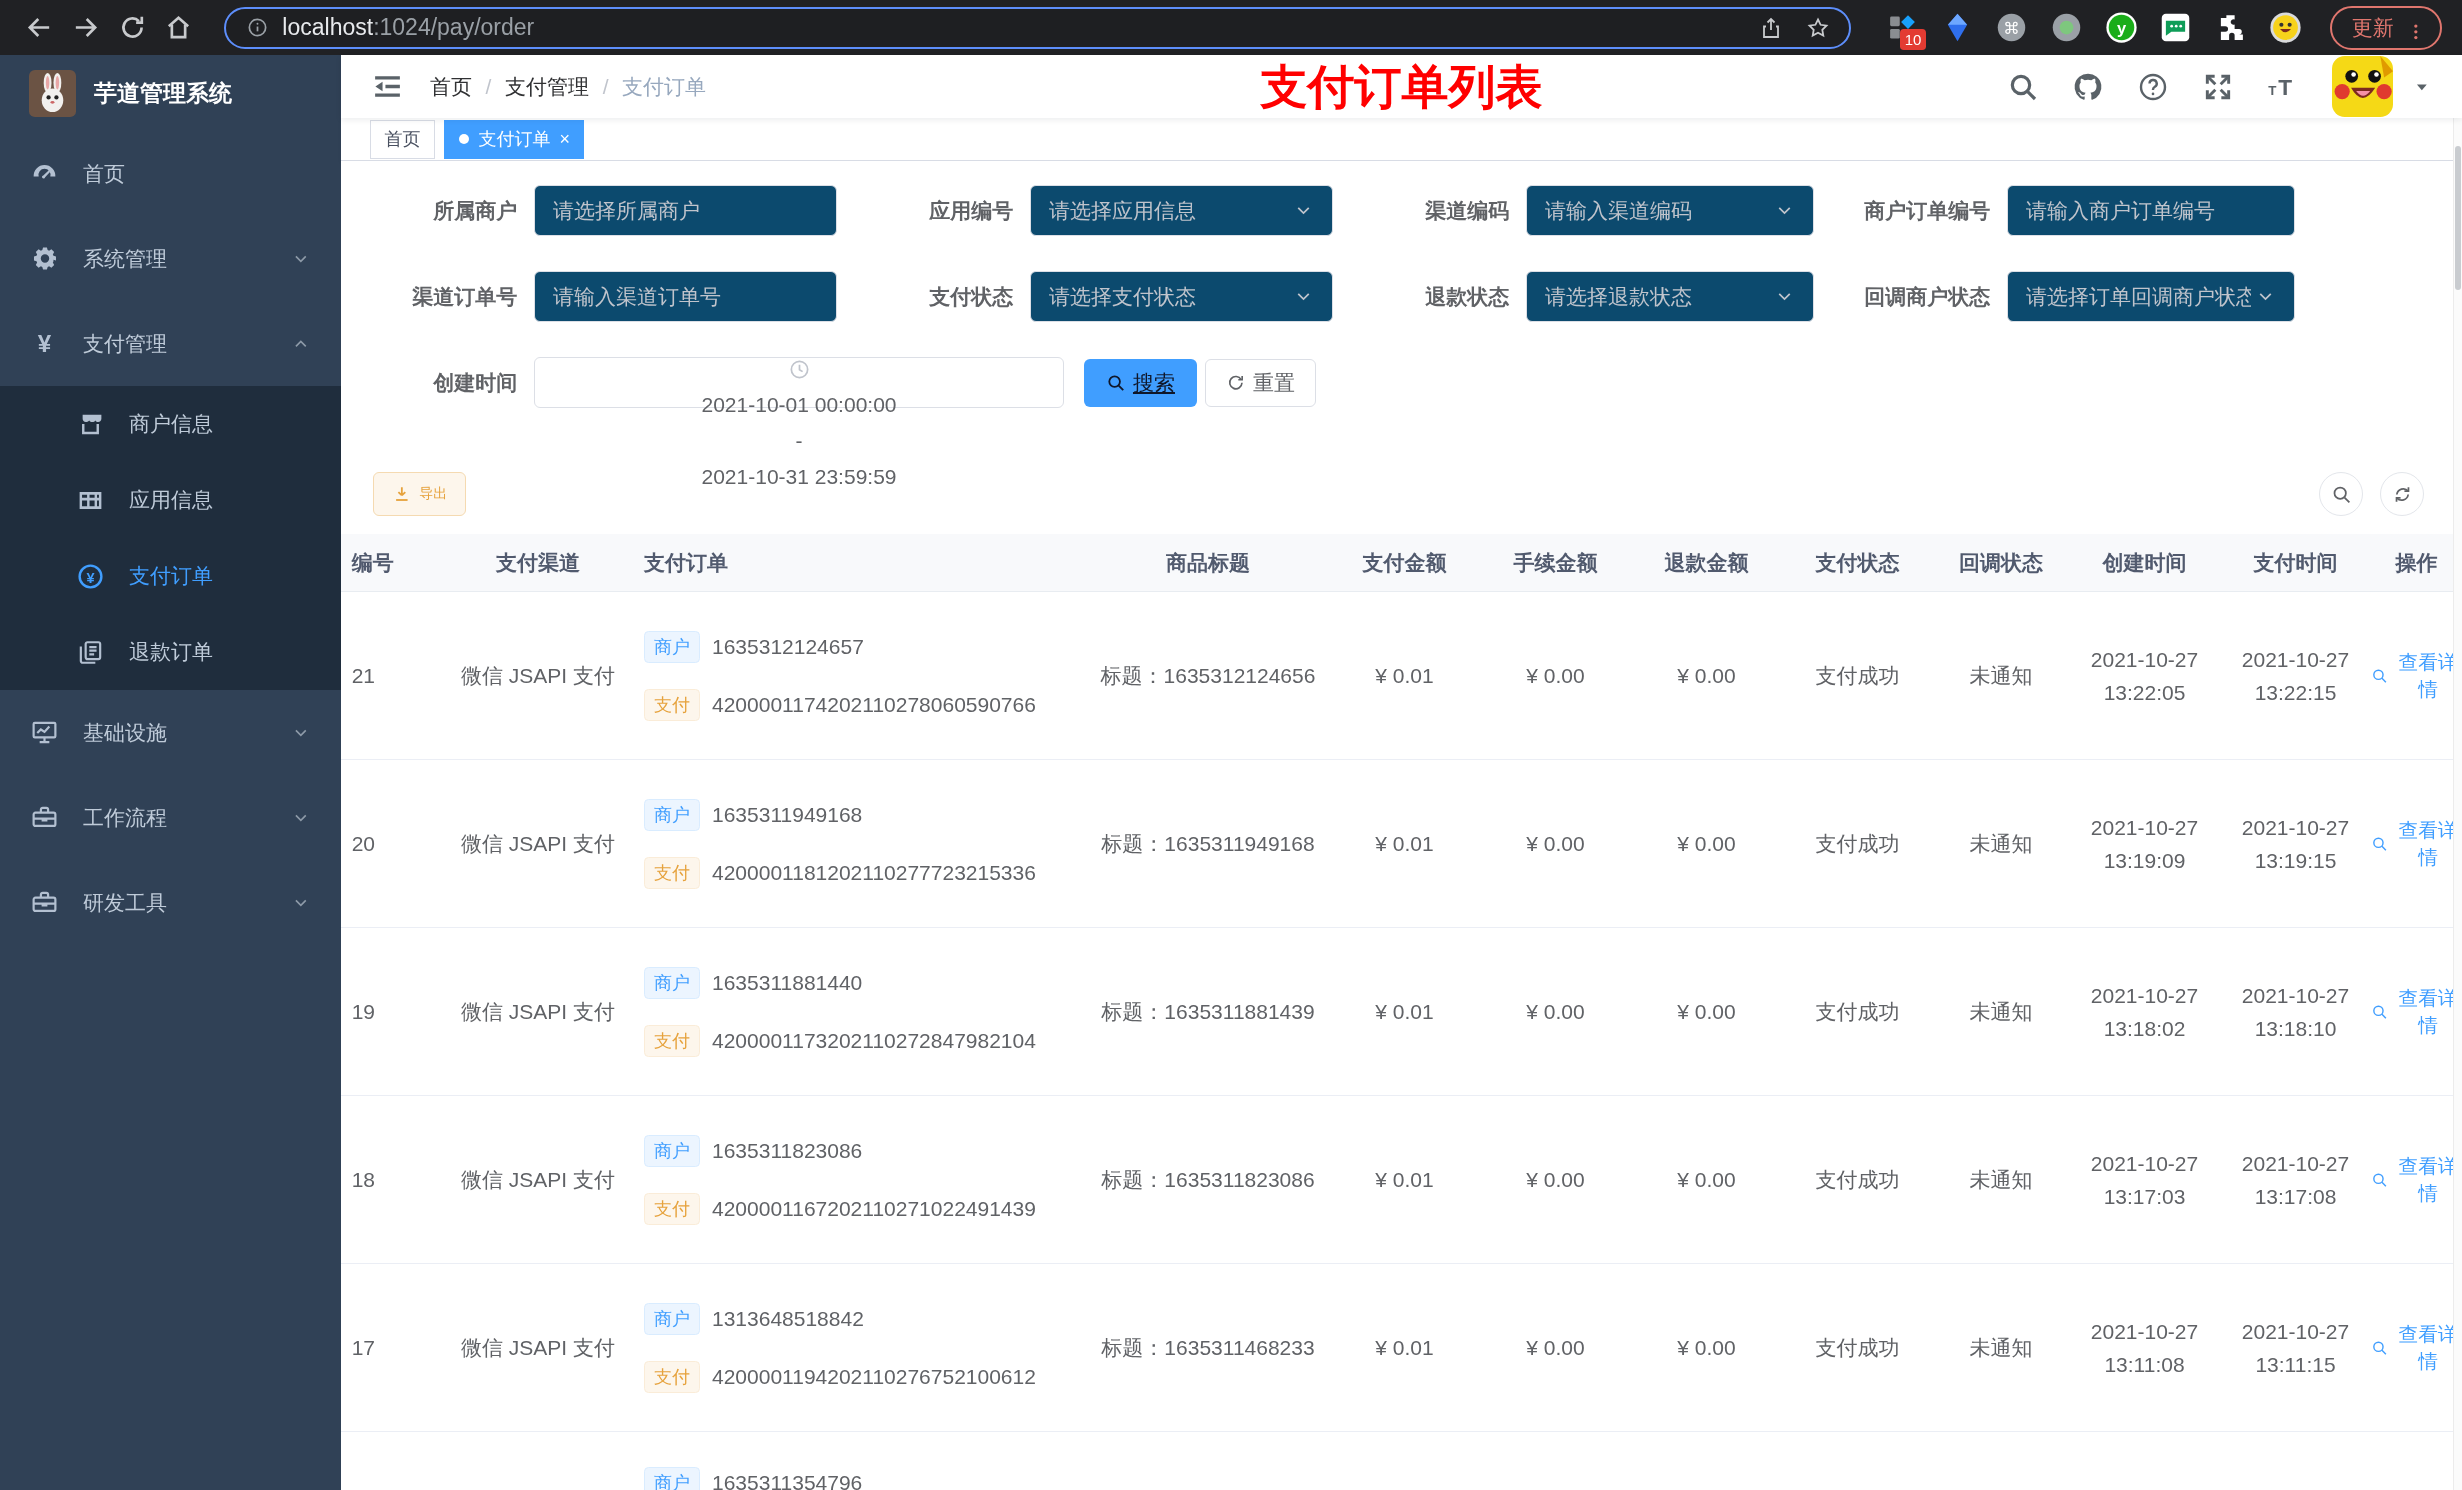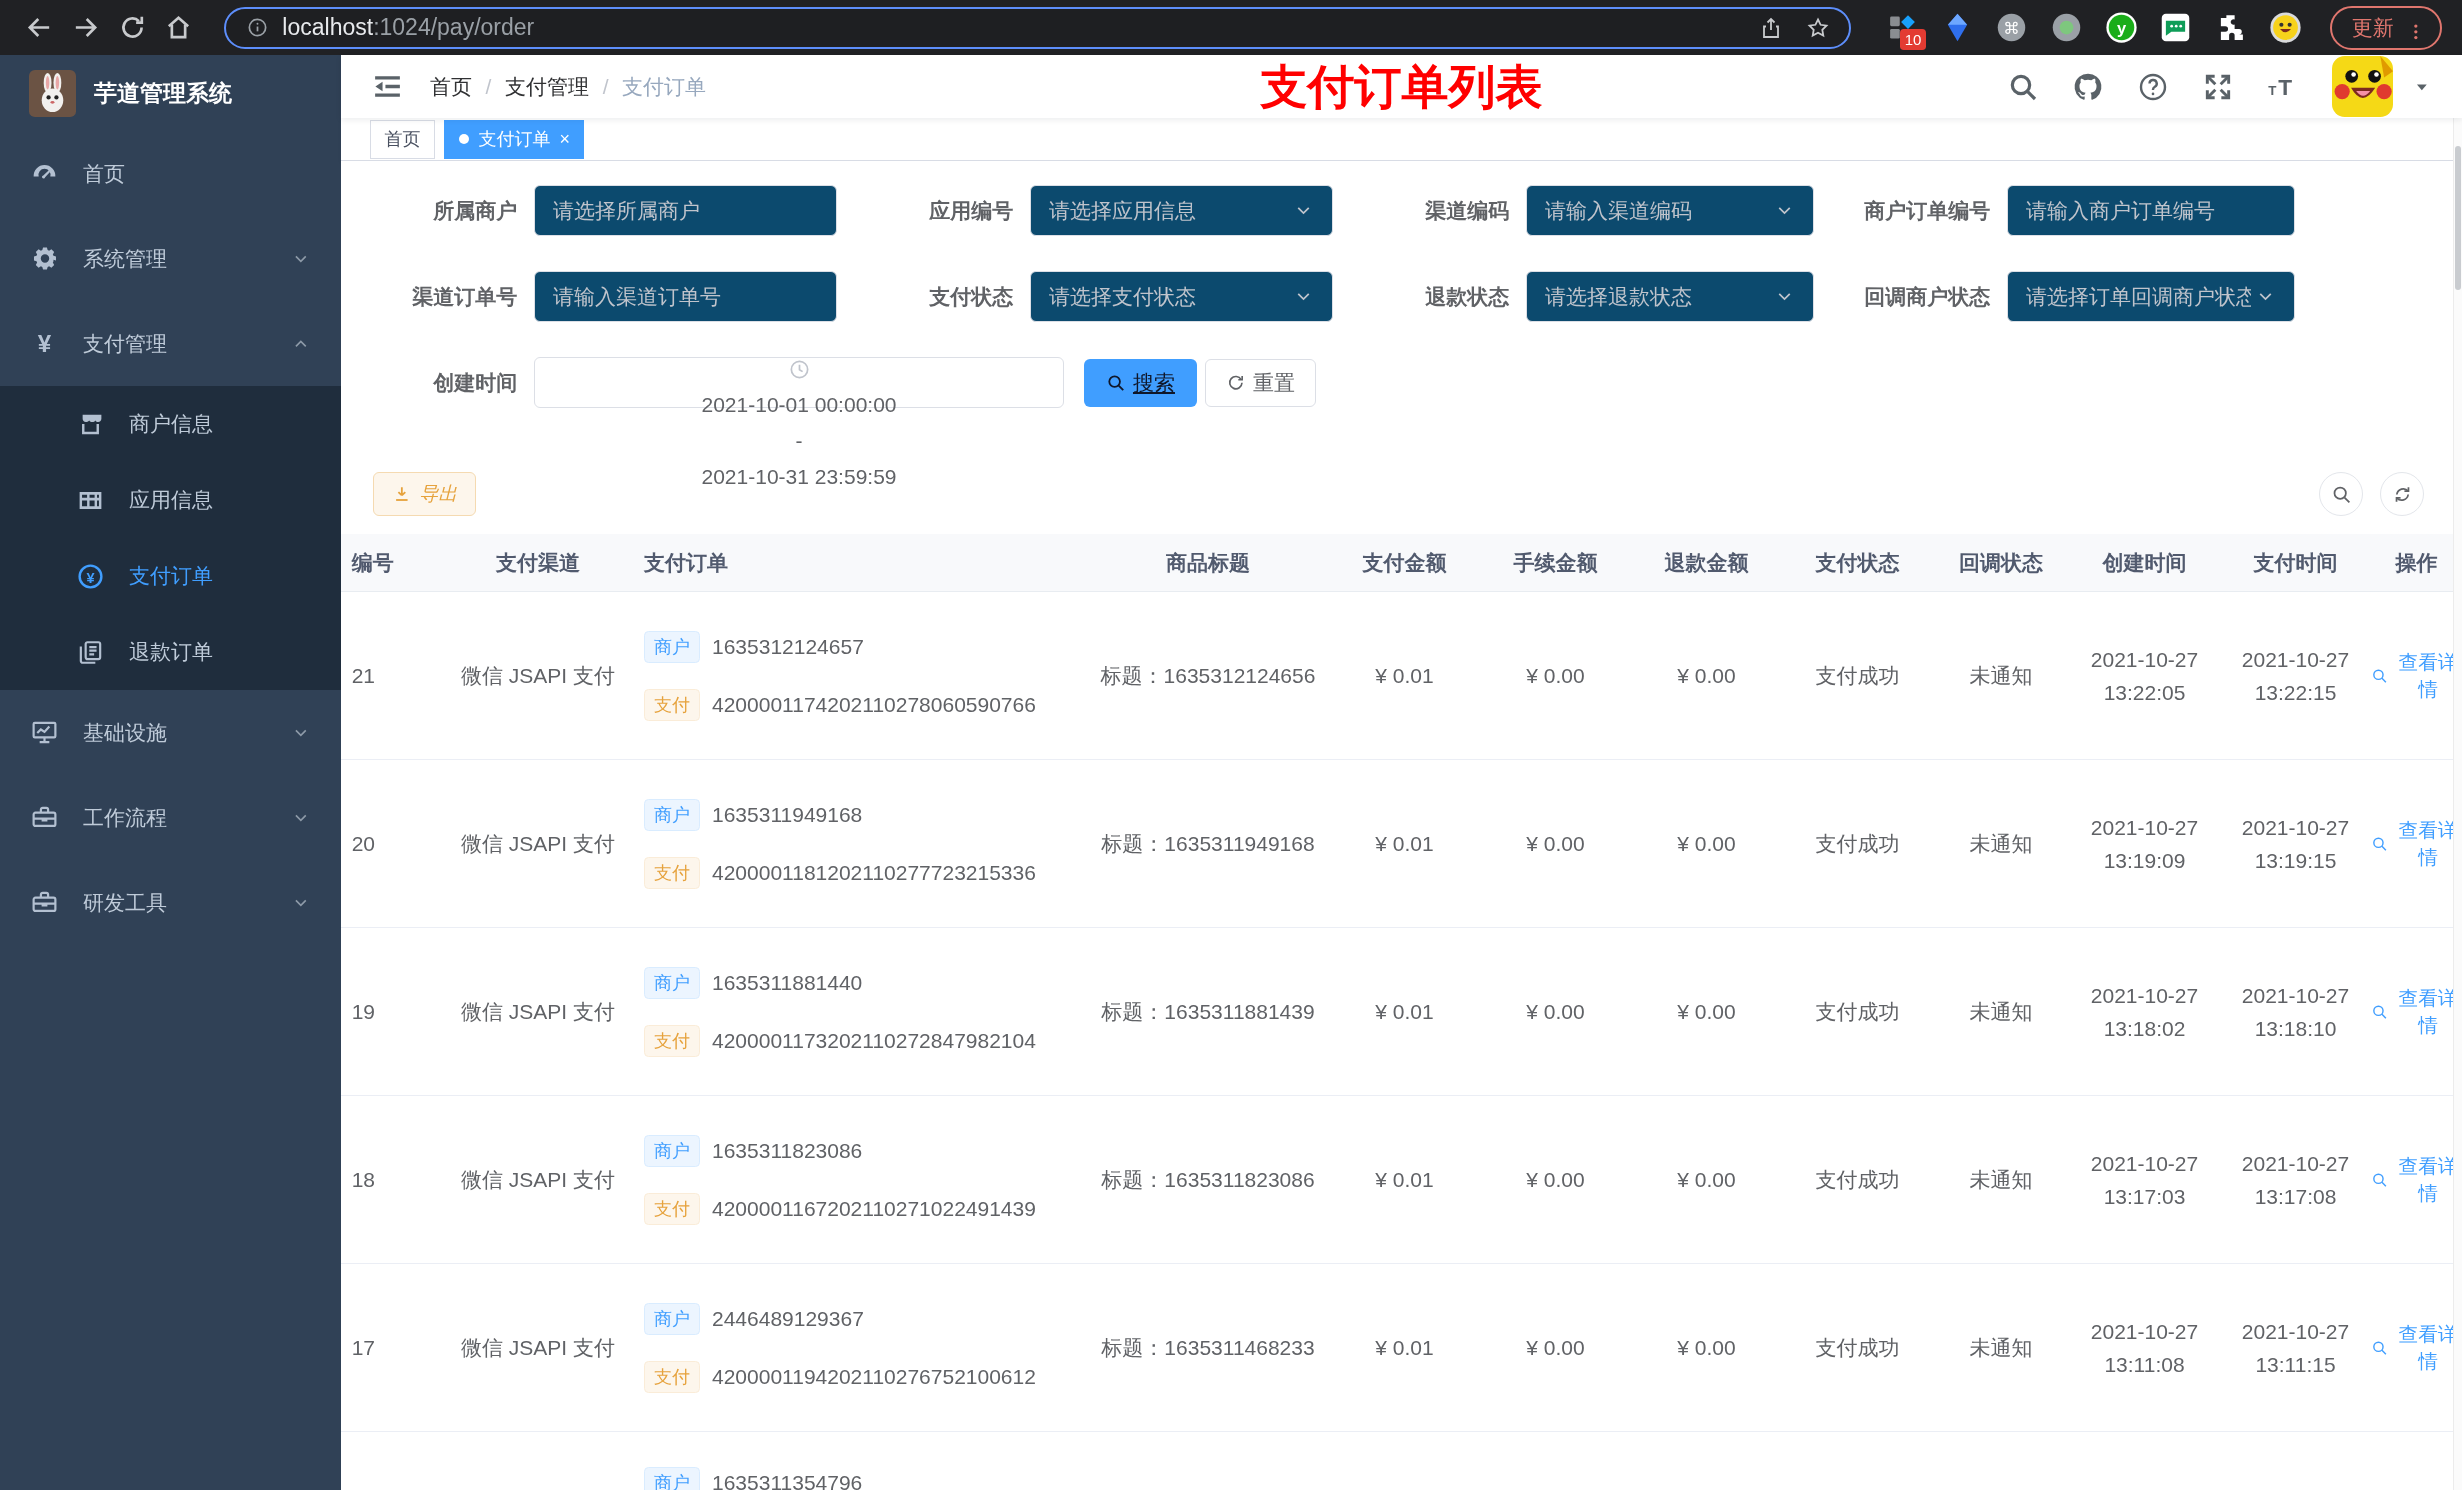--- a/index.html
+++ b/index.html
@@ -84,21 +84,21 @@
   .date-box .clk svg { width:23px; height:23px; }
   .date-box .dts { flex:1; text-align:center; white-space:nowrap; }
   .date-box .d-sep { color:#606266; padding:0 3px; }
   .btn { height:48px; border-radius:6px; display:flex; align-items:center; justify-content:center; gap:7.6px; font-size:21px; cursor:pointer; border:1.5px solid transparent; white-space:nowrap; }
   .btn svg { width:19.7px; height:19.7px; }
   .btn-primary { background:#409eff; color:#0f172a; padding:0 21px; margin-left:19.7px;text-decoration:underline; }
   .btn-plain { background:#fff; color:#606266; border-color:#dcdfe6; padding:0 19.7px; margin-left:8px; }
 
   
   .toolbar { display:flex; align-items:center; margin:30px 38px 0 32px; }
-  .btn-export { height:44px; background:#fdf6ec; border:1.5px solid #f5dab1; color:#e6a23c; border-radius:6px; padding:0 18px; display:flex; align-items:center; gap:7.6px; font-size:19px; cursor:pointer;font-style:italic; }
+  .btn-export { height:44px; background:#fdf6ec; border:1.5px solid #f5dab1; color:#e6a23c; border-radius:6px; padding:0 18px; display:flex; align-items:center; gap:7.6px; font-size:14px; cursor:pointer; }
   .btn-export svg { width:19.7px; height:19.7px; }
   .tool-circles { margin-left:auto; display:flex; gap:16.7px; }
   .circle-btn { width:44px; height:44px; border-radius:50%; border:1.5px solid #e3e6eb; background:#fff; display:flex; align-items:center; justify-content:center; color:#606266; cursor:pointer; }
   .circle-btn svg { width:21px; height:21px; }
 
   
   .table { margin-top:18px; }
   .t-header { display:flex; align-items:center; height:58px; background:#f8f9fb; border-bottom:1.5px solid #e8ecf1; font-size:21px; font-weight:bold; color:#515a6e; }
   .t-row { display:flex; align-items:center; height:168px; border-bottom:1.5px solid #ebeef5; font-size:21px; color:#606266; background:#fff; }
   .tc { flex:none; text-align:center; }
@@ -747,21 +747,21 @@
                 <span>查看详情</span>
               </span>
             </span>
           </div>
           <div class="t-row">
             <span class="tc c-id"><span>17</span></span>
             <span class="tc c-channel">微信 JSAPI 支付</span>
             <span class="tc c-order order-cell">
               <span class="order-line">
                 <span class="otag merchant">商户</span>
-                <span>2446489129367</span>
+                <span>1313648518842</span>
               </span>
               <span class="order-line">
                 <span class="otag pay">支付</span>
                 <span>4200001194202110276752100612</span>
               </span>
             </span>
             <span class="tc c-title">标题：1635311468233</span>
             <span class="tc c-amount">¥ 0.01</span>
             <span class="tc c-fee">¥ 0.00</span>
             <span class="tc c-refund">¥ 0.00</span>

